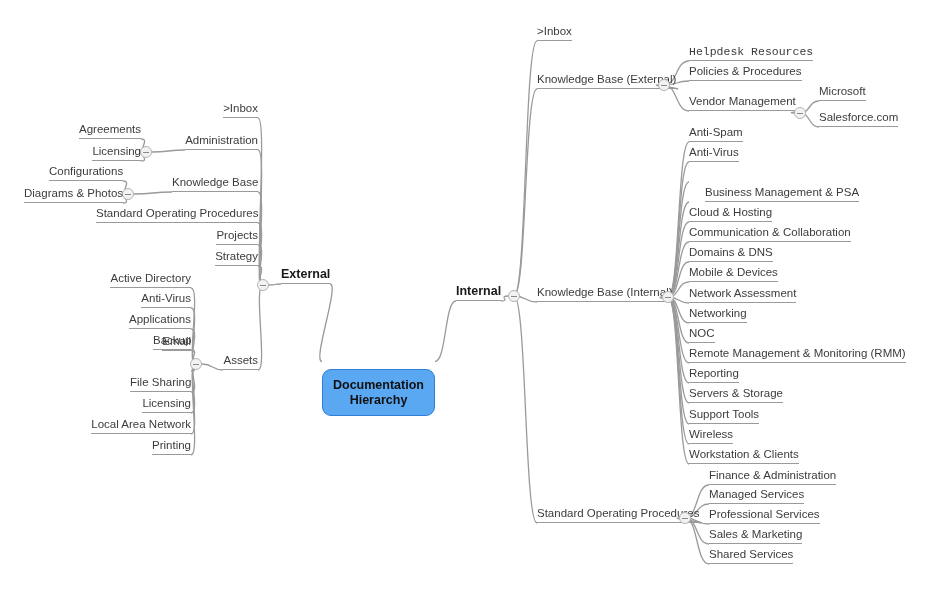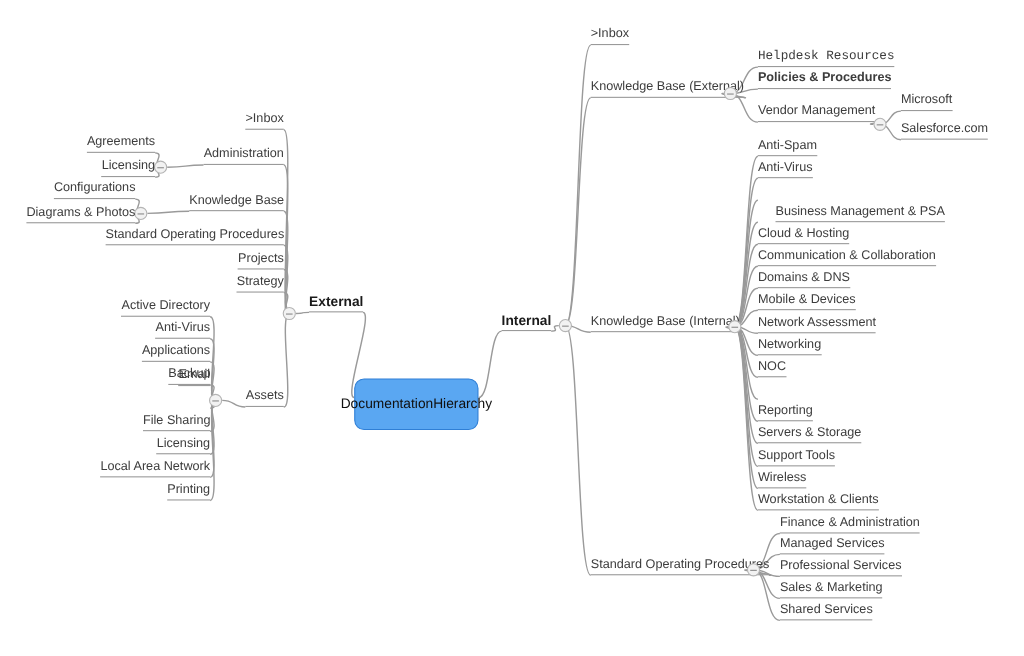--- a/index.html
+++ b/index.html
@@ -28,30 +28,31 @@
   .topic.left{text-align:right;}
   .topic.bold{font-weight:bold;color:#1a1a1a;font-size:12.5px;}
 
   
   .root{
     position:absolute;
     background:#5aa7f2;
     border:1.4px solid #2f7fd6;
     border-radius:9px;
     color:#101010;
-    font-weight:normal;
+    font-weight:bold;
     font-size:12.5px;
     line-height:15px;
     text-align:center;
     display:flex;
     align-items:center;
     justify-content:center;
-    flex-direction:row;
+    flex-direction:column;
     box-sizing:border-box;
     padding:4px 8px;
+    margin-top:25px;
   }
 
   
   .handle{
     position:absolute;
     width:12px;height:12px;
     border-radius:50%;
     background:#f2f2f2;
     border:1px solid #b4b4b4;
     box-sizing:border-box;
@@ -161,37 +162,38 @@
     <div class="topic left" style="left: 130px; top: 392px; min-width: 61px;"><span>File Sharing</span></div>
     <div class="topic left" style="left: 142px; top: 413px; min-width: 49px;"><span>Licensing</span></div>
     <div class="topic left" style="left: 91px; top: 434px; min-width: 100px;"><span>Local Area Network</span></div>
     <div class="topic left" style="left: 152px; top: 455px; min-width: 39px;"><span>Printing</span></div>
     <div class="topic right bold" style="left: 456px; top: 301px; min-width: 45px;"><span>Internal</span></div>
     <div class="handle" style="left: 508px; top: 290px;"></div>
     <div class="topic right" style="left: 537px; top: 41px; min-width: 35px;"><span>&gt;Inbox</span></div>
     <div class="topic right" style="left: 537px; top: 89px; min-width: 139px;"><span>Knowledge Base (External)</span></div>
     <div class="handle" style="left: 658px; top: 79px;"></div>
     <div class="topic right" style="left: 689px; top: 61px; min-width: 106px; font-family: Liberation Mono, monospace;"><span>Helpdesk Resources</span></div>
-    <div class="topic right" style="left: 689px; top: 81px; min-width: 113px; font-weight: bold;"><span>Policies &amp; Procedures</span></div>
+    <div class="topic right" style="left: 689px; top: 81px; min-width: 113px;"><span>Policies &amp; Procedures</span></div>
     <div class="topic right" style="left: 689px; top: 111px; min-width: 107px;"><span>Vendor Management</span></div>
     <div class="handle" style="left: 794px; top: 107px;"></div>
     <div class="topic right" style="left: 819px; top: 101px; min-width: 47px;"><span>Microsoft</span></div>
     <div class="topic right" style="left: 819px; top: 127px; min-width: 79px; text-align: right;"><span>Salesforce.com</span></div>
     <div class="topic right" style="left: 537px; top: 302px; min-width: 136px;"><span>Knowledge Base (Internal)</span></div>
     <div class="handle" style="left: 662px; top: 291px;"></div>
     <div class="topic right" style="left: 689px; top: 142px; min-width: 54px;"><span>Anti-Spam</span></div>
     <div class="topic right" style="left: 689px; top: 162px; min-width: 50px;"><span>Anti-Virus</span></div>
     <div class="topic right" style="left: 689px; top: 202px; min-width: 154px; margin-left: 16px;"><span>Business Management &amp; PSA</span></div>
     <div class="topic right" style="left: 689px; top: 222px; min-width: 83px;"><span>Cloud &amp; Hosting</span></div>
     <div class="topic right" style="left: 689px; top: 242px; min-width: 162px;"><span>Communication &amp; Collaboration</span></div>
     <div class="topic right" style="left: 689px; top: 262px; min-width: 84px;"><span>Domains &amp; DNS</span></div>
     <div class="topic right" style="left: 689px; top: 282px; min-width: 89px;"><span>Mobile &amp; Devices</span></div>
     <div class="topic right" style="left: 689px; top: 303px; min-width: 107px;"><span>Network Assessment</span></div>
     <div class="topic right" style="left: 689px; top: 323px; min-width: 58px;"><span>Networking</span></div>
     <div class="topic right" style="left: 689px; top: 343px; min-width: 26px;"><span>NOC</span></div>
+    <div class="topic right" style="left: 689px; top: 363px; min-width: 217px;"><span>Remote Management &amp; Monitoring (RMM)</span></div>
     <div class="topic right" style="left: 689px; top: 383px; min-width: 50px;"><span>Reporting</span></div>
     <div class="topic right" style="left: 689px; top: 403px; min-width: 94px;"><span>Servers &amp; Storage</span></div>
     <div class="topic right" style="left: 689px; top: 424px; min-width: 70px;"><span>Support Tools</span></div>
     <div class="topic right" style="left: 689px; top: 444px; min-width: 44px;"><span>Wireless</span></div>
     <div class="topic right" style="left: 689px; top: 464px; min-width: 110px;"><span>Workstation &amp; Clients</span></div>
     <div class="topic right" style="left: 537px; top: 523px; min-width: 162px;"><span>Standard Operating Procedures</span></div>
     <div class="handle" style="left: 679px; top: 512px;"></div>
     <div class="topic right" style="left: 709px; top: 485px; min-width: 127px;"><span>Finance &amp; Administration</span></div>
     <div class="topic right" style="left: 709px; top: 504px; min-width: 95px;"><span>Managed Services</span></div>
     <div class="topic right" style="left: 709px; top: 524px; min-width: 111px;"><span>Professional Services</span></div>

